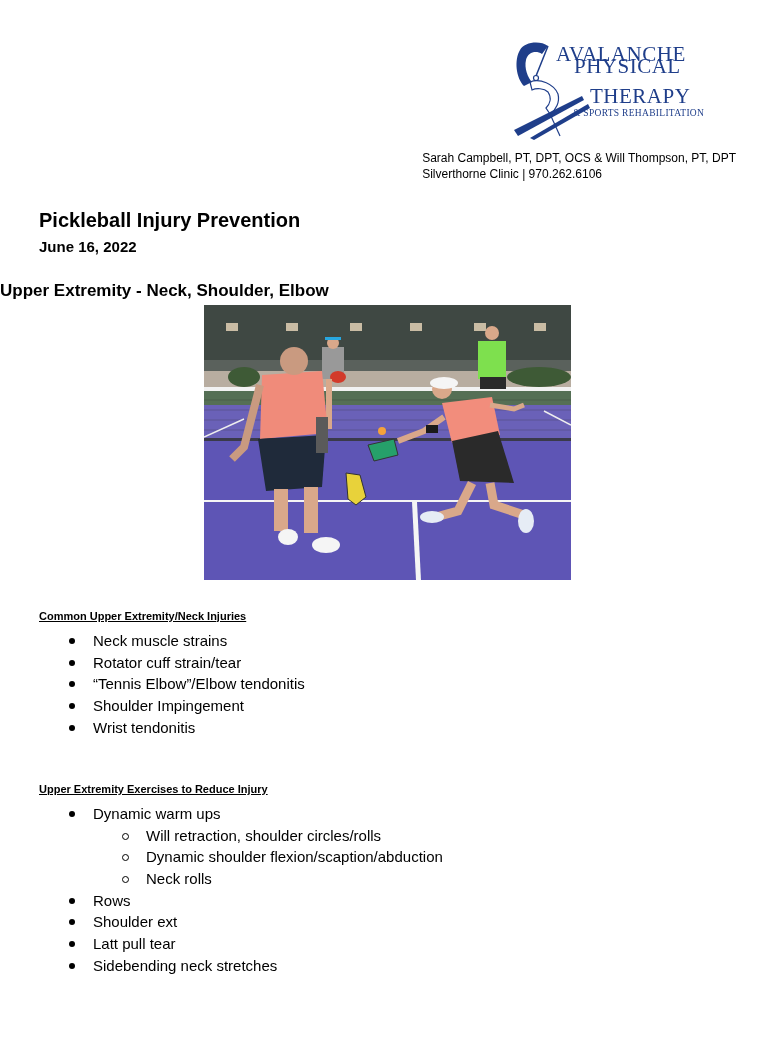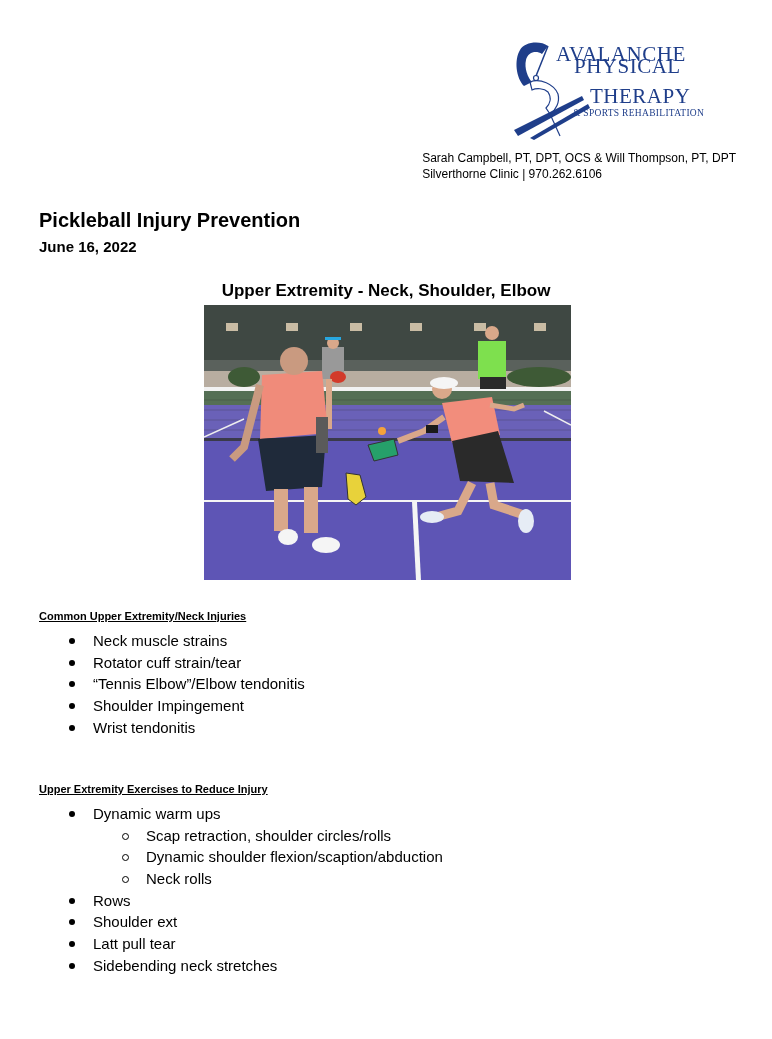--- a/index.html
+++ b/index.html
@@ -13,21 +13,21 @@
     .logo-l2 { left: 64px; top: 16px; font-size: 21px; letter-spacing: 0.5px; }
     .logo-l3 { left: 80px; top: 46px; font-size: 21px; letter-spacing: 0.5px; }
     .logo-l4 { left: 63px; top: 70px; font-size: 9.5px; letter-spacing: 0.3px; }
     .logo-svg { position: absolute; left: 0; top: 0; }
 
     .contact { position: absolute; right: 36px; top: 150px; text-align: left; font-size: 12px; line-height: 16px; }
 
     .doc-title { position: absolute; left: 39px; top: 209px; font-size: 20px; font-weight: bold; }
     .doc-date { position: absolute; left: 39px; top: 238px; font-size: 15px; font-weight: bold; }
 
-    .section-heading { position: absolute; left: 0; width: 772px; top: 281px; text-align: center; font-size: 17px; font-weight: bold; }
+    .section-heading { position: absolute; left: 0; width: 772px; top: 281px; font-size: 17px; font-weight: bold; }
 
     .photo { position: absolute; left: 204px; top: 305px; width: 367px; height: 275px; overflow: hidden; }
 
     .list-heading { position: absolute; left: 39px; font-size: 11px; font-weight: bold; text-decoration: underline; }
     ul.doc-list { position: absolute; left: 0; margin: 0; padding: 0; list-style: none; font-size: 15px; }
     ul.doc-list li { position: relative; height: 21.7px; line-height: 21.7px; white-space: nowrap; }
     .bullet { position: absolute; left: 67px; top: 0; width: 10px; text-align: center; }
     .bullet.filled::before { content: ""; position: absolute; left: 2px; top: 8px; width: 6px; height: 6px; border-radius: 50%; background: #000; }
     .bullet.hollow::before { content: ""; position: absolute; left: 2px; top: 8px; width: 5px; height: 5px; border-radius: 50%; border: 1px solid #000; }
     .li-text { position: absolute; left: 93px; }
@@ -158,21 +158,21 @@
 </ul>
 
 <div class="list-heading" style="top: 783px;">Upper Extremity Exercises to Reduce Injury</div>
 <ul class="doc-list" style="top: 803px; width: 772px;">
   <li>
       <span class="bullet filled"></span>
       <span class="li-text">Dynamic warm ups</span>
     </li>
   <li class="sub">
       <span class="bullet hollow"></span>
-      <span class="li-text">Scap retraction, shoulder circles/rolls</span>
+      <span class="li-text">Will retraction, shoulder circles/rolls</span>
     </li>
   <li class="sub">
       <span class="bullet hollow"></span>
       <span class="li-text">Dynamic shoulder flexion/scaption/abduction</span>
     </li>
   <li class="sub">
       <span class="bullet hollow"></span>
       <span class="li-text">Neck rolls</span>
     </li>
   <li>

